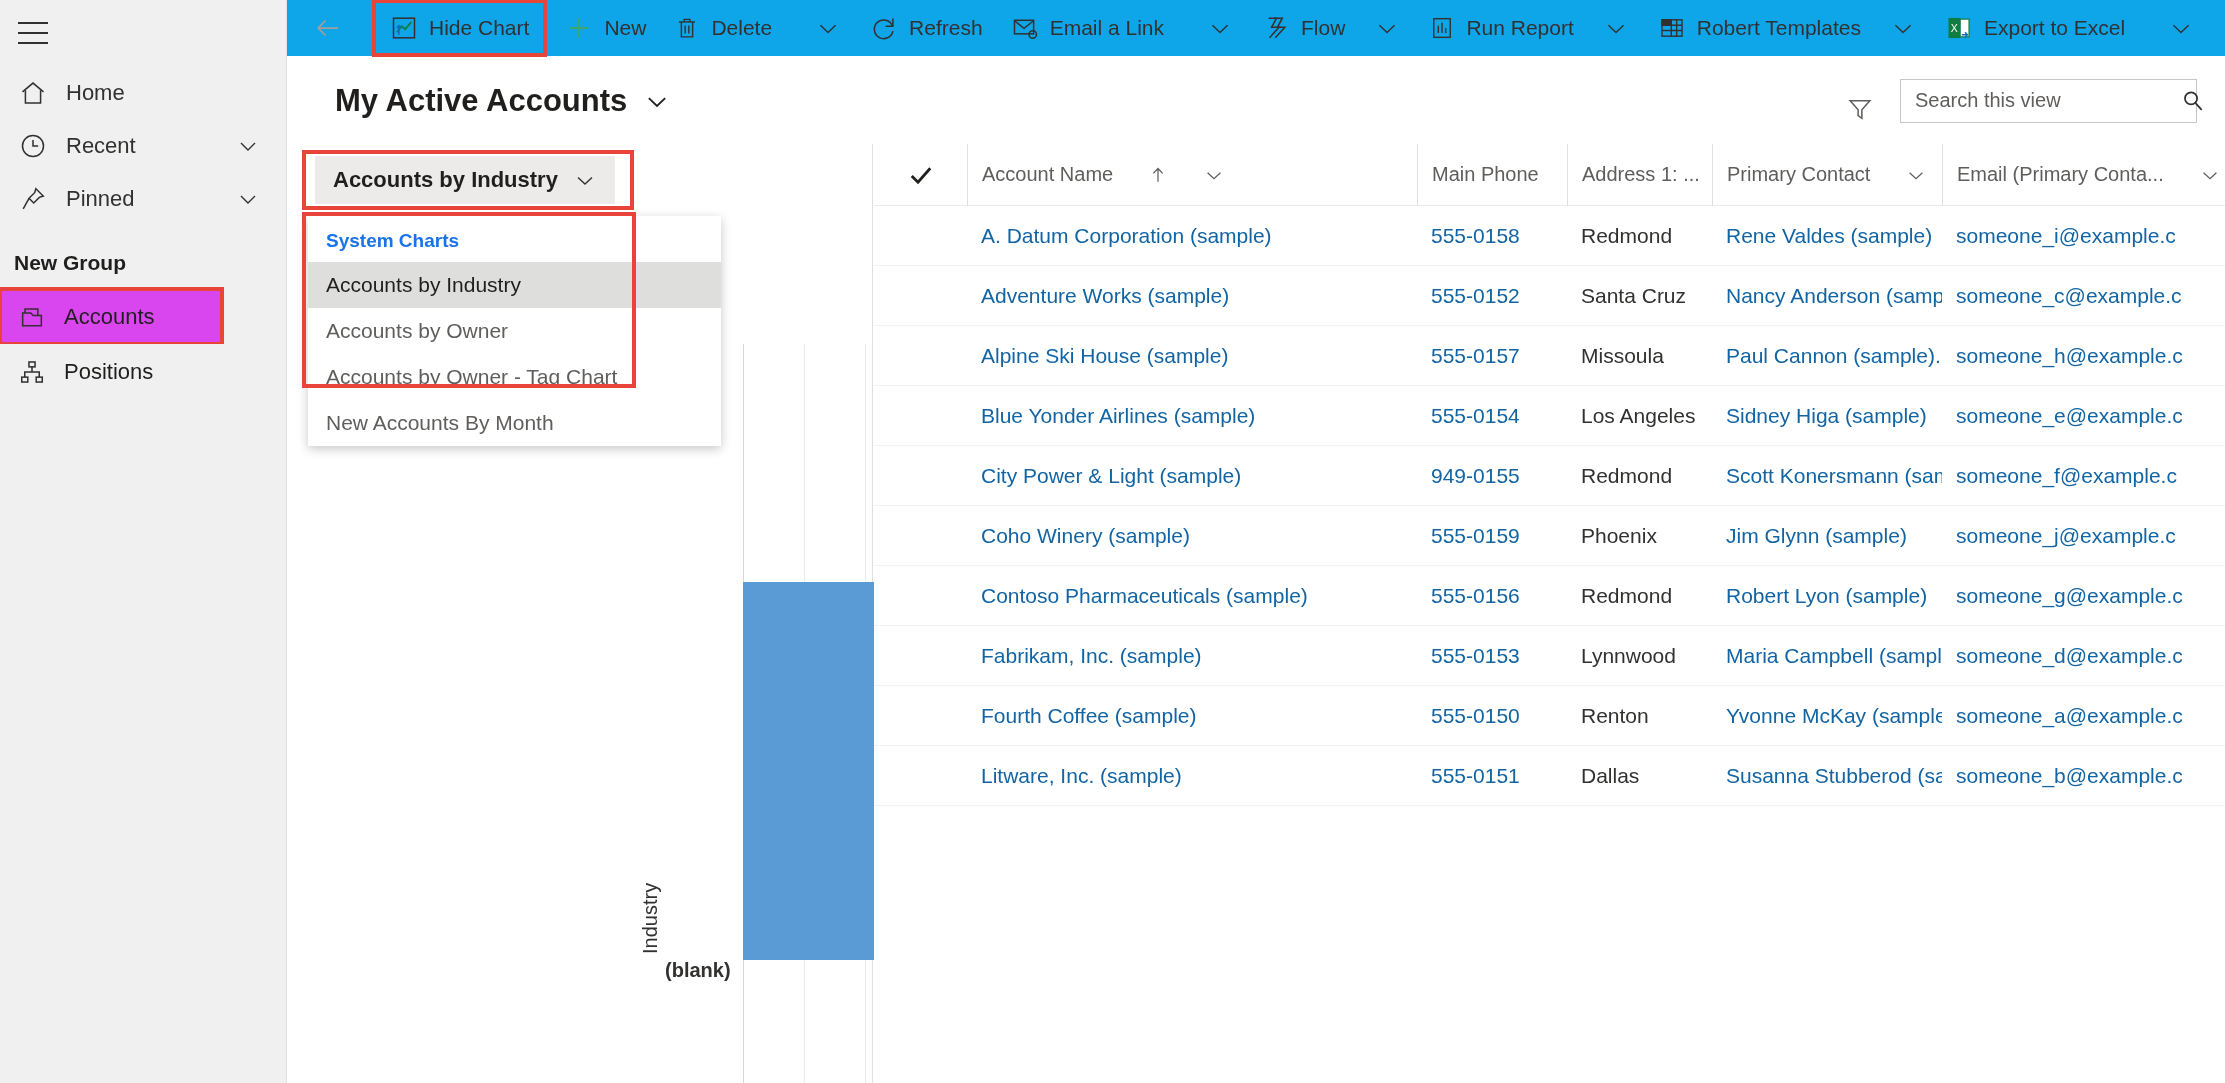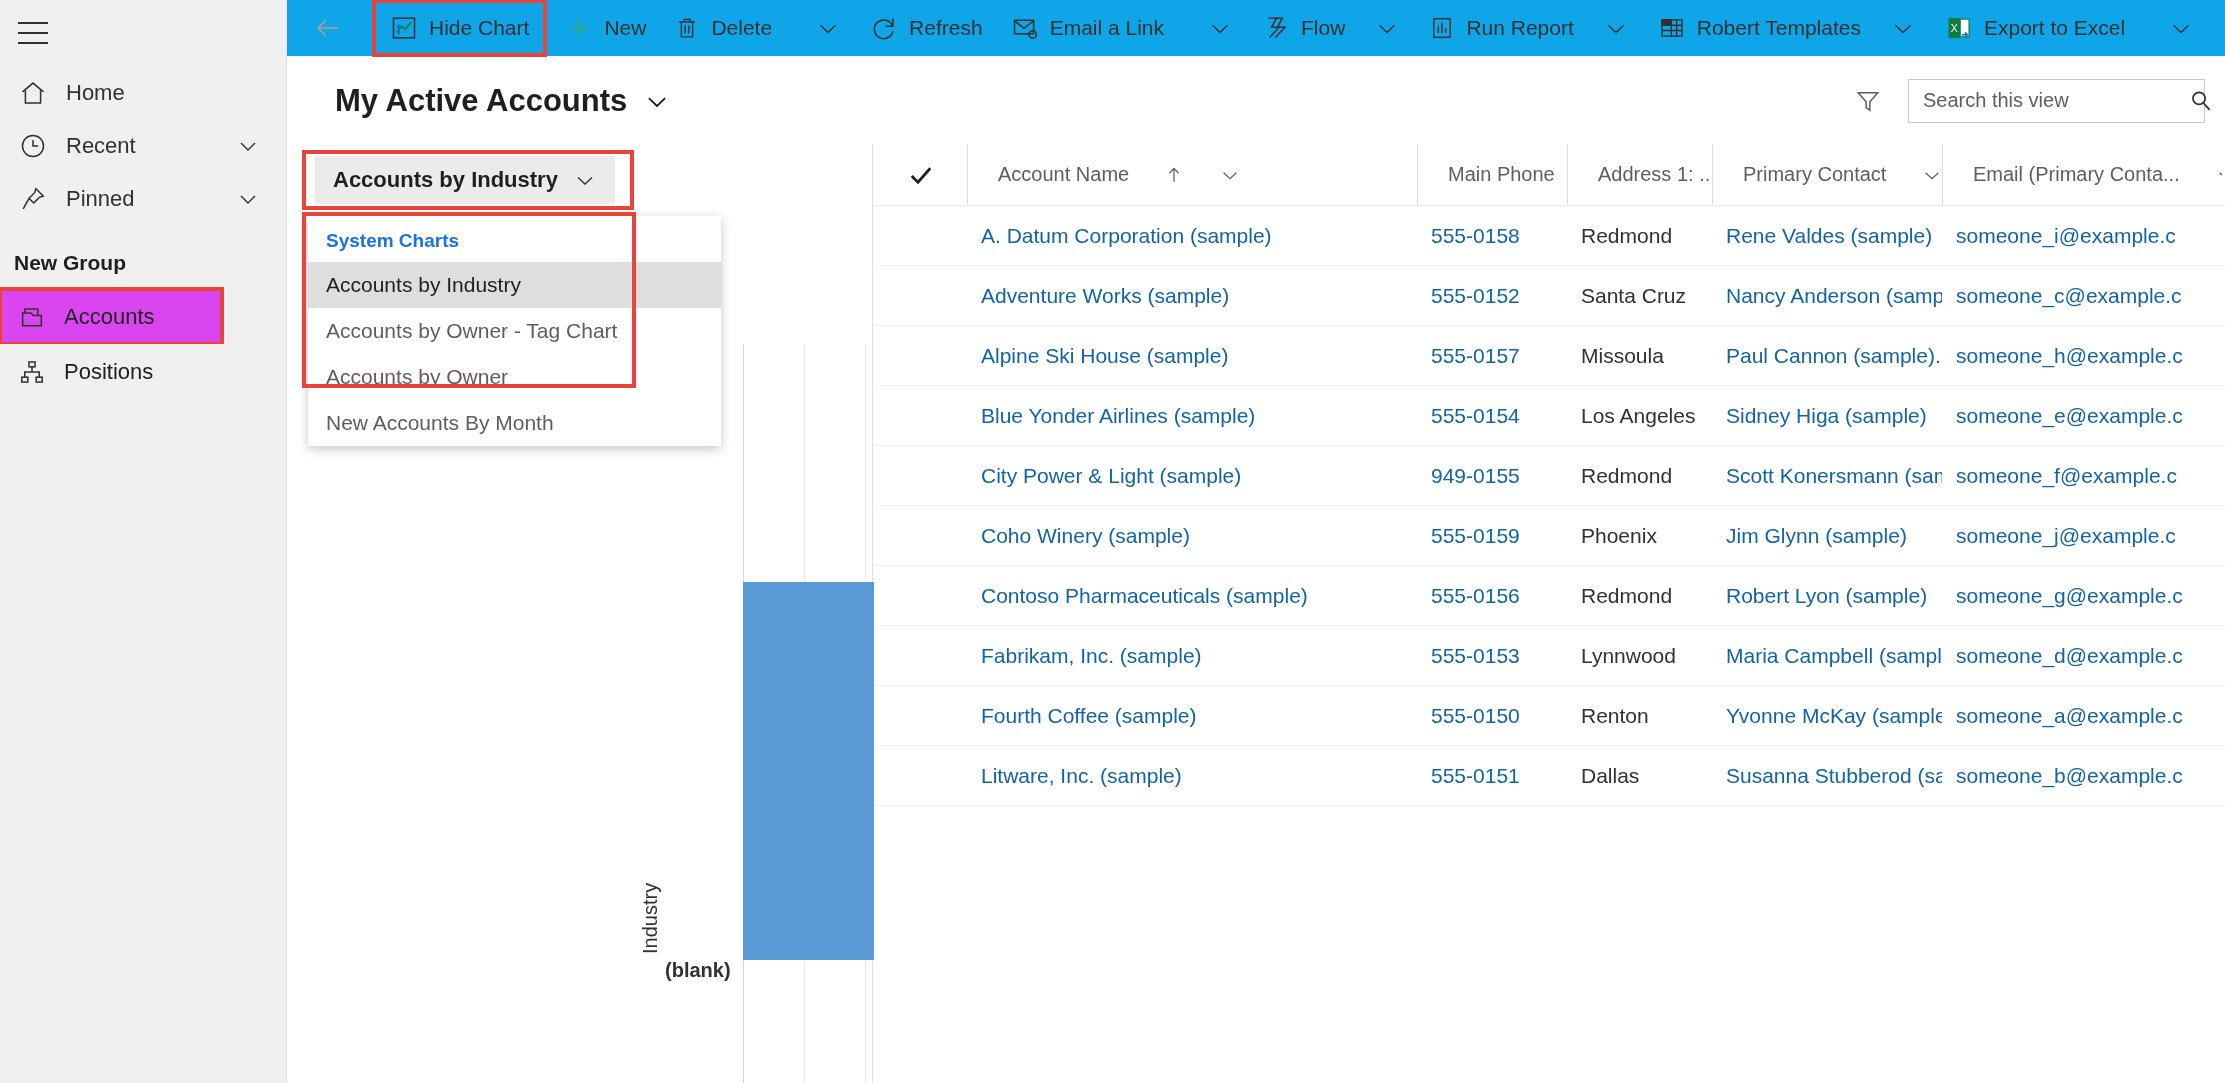--- a/index.html
+++ b/index.html
@@ -93,21 +93,21 @@
     width: 1938px; height: 87px;
     background: #ffffff;
     display: flex; align-items: center;
   }
   #view-title {
     margin-left: 48px;
     font-size: 31px; font-weight: bold; color: #201f1e;
     white-space: nowrap;
   }
   #view-title-caret { margin-left: 16px; cursor: pointer; display: inline-flex; }
-  .vh-right { margin-left: auto; display: flex; align-items: center; padding-right: 20px; }
+  .vh-right { margin-left: auto; display: flex; align-items: flex-end; padding-right: 28px; }
   #filter-icon { padding: 0 26px; cursor: pointer; display:flex; }
   #search-box {
     width: 297px; height: 44px;
     border: 1px solid #c8c6c4; background: #ffffff;
     display: flex; align-items: center; padding: 0 12px 0 14px;
   }
   #search-input {
     border: none; outline: none; flex: 1;
     font-size: 20px; color: #323130;
     font-family: "Liberation Sans", sans-serif;
@@ -212,21 +212,21 @@
   #grid-header {
     display: flex; align-items: center;
     height: 62px; border-bottom: 1px solid #edebe9;
   }
   .gh-check {
     width: 93px; display: flex; align-items: center; justify-content: center;
     cursor: pointer;
   }
   .gh-cell {
     display: flex; align-items: center; height: 62px;
-    border-left: 1px solid #e1dfdd; padding-left: 30px;
+    border-left: 1px solid #e1dfdd; padding-left: 14px;
     font-size: 20px; color: #605e5c; cursor: pointer;
     white-space: nowrap; overflow: hidden; gap: 25px;
   }
   .gh-cell .sortarrow { margin-left: 10px; }
   .gh-cell .hcv { margin-left: 10px; display:flex; }
   .grow {
     display: flex; align-items: center; height: 60px;
     border-bottom: 1px solid #f3f2f1;
   }
   .gc { padding-left: 14px; font-size: 21px; white-space: nowrap; overflow: hidden; }
@@ -538,24 +538,24 @@
       <div id="cat-label">(blank)</div>
       <div id="ylabel">Industry</div>
     </div>
 
     <div id="chart-dropdown">
       <div class="dd-header">System Charts</div>
       <div class="dd-item active">
         <span>Accounts by Industry</span>
       </div>
       <div class="dd-item">
+        <span>Accounts by Owner</span>
+      </div>
+      <div class="dd-item">
         <span>Accounts by Owner - Tag Chart</span>
-      </div>
-      <div class="dd-item">
-        <span>Accounts by Owner</span>
       </div>
       <div class="dd-item">
         <span>New Accounts By Month</span>
       </div>
     </div>
     <div id="chart-dropdown-outline"></div>
   </div>
 
   <div id="grid">
 

